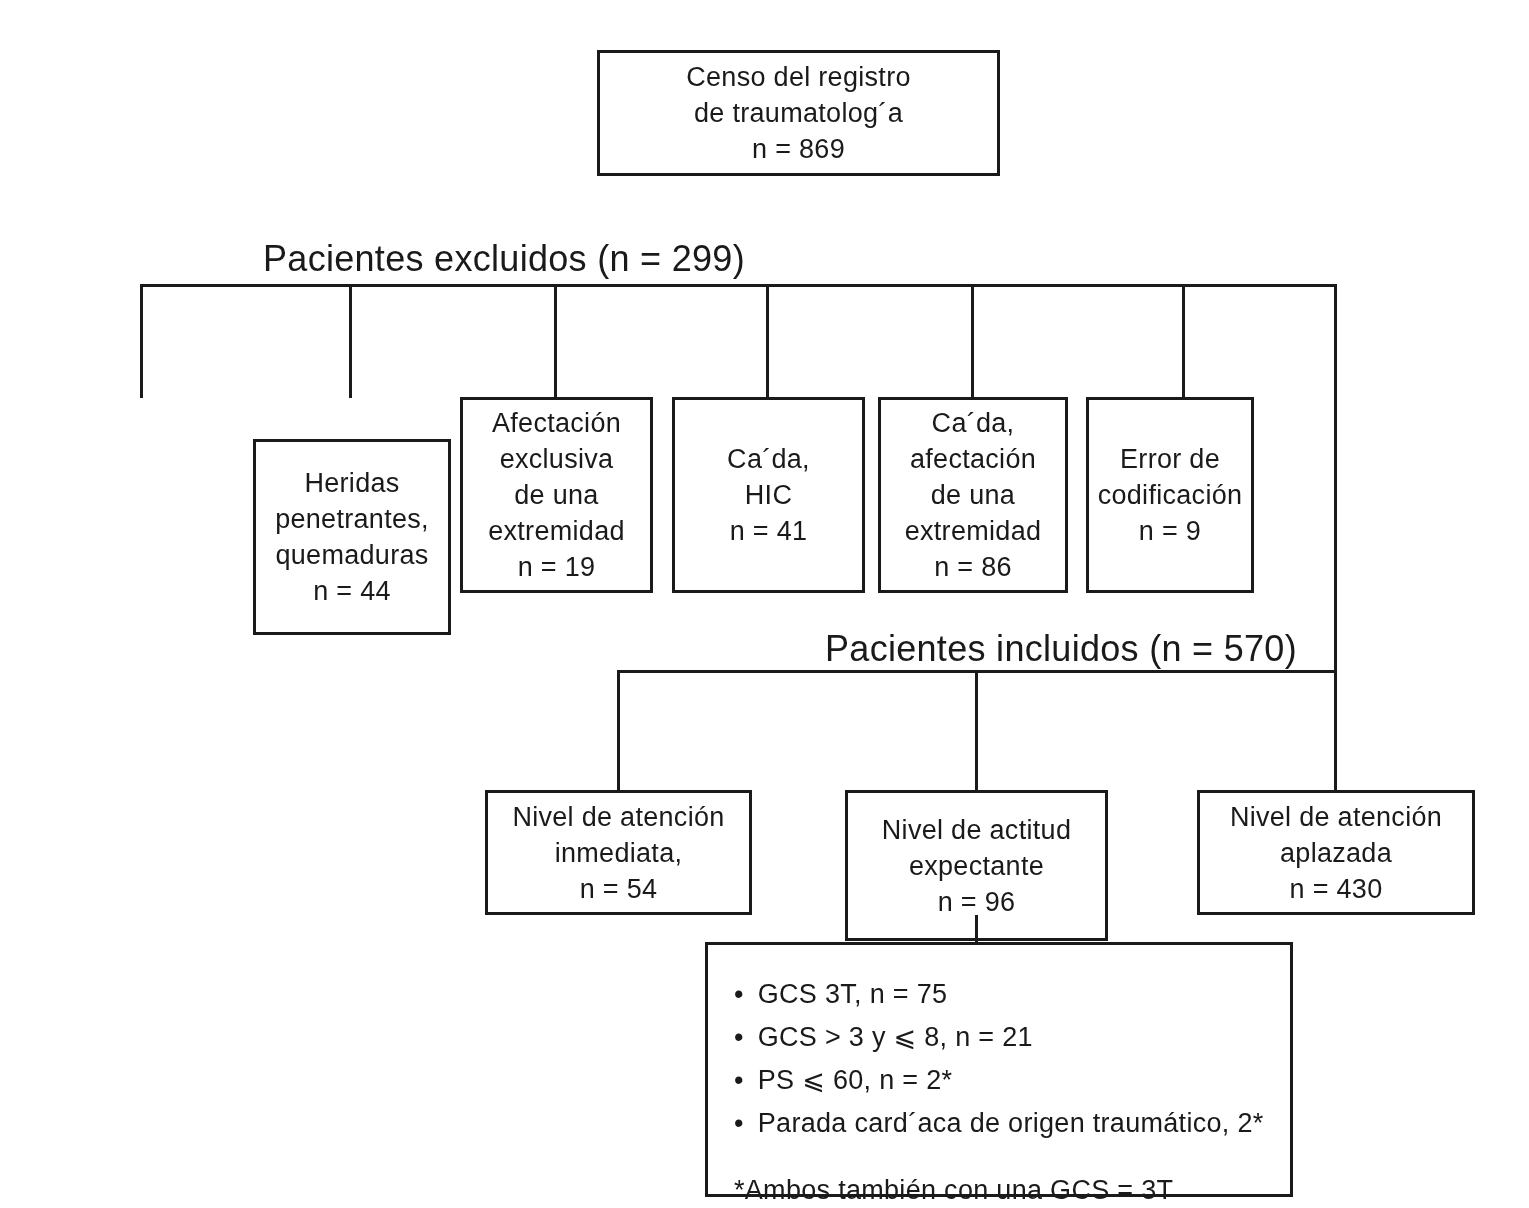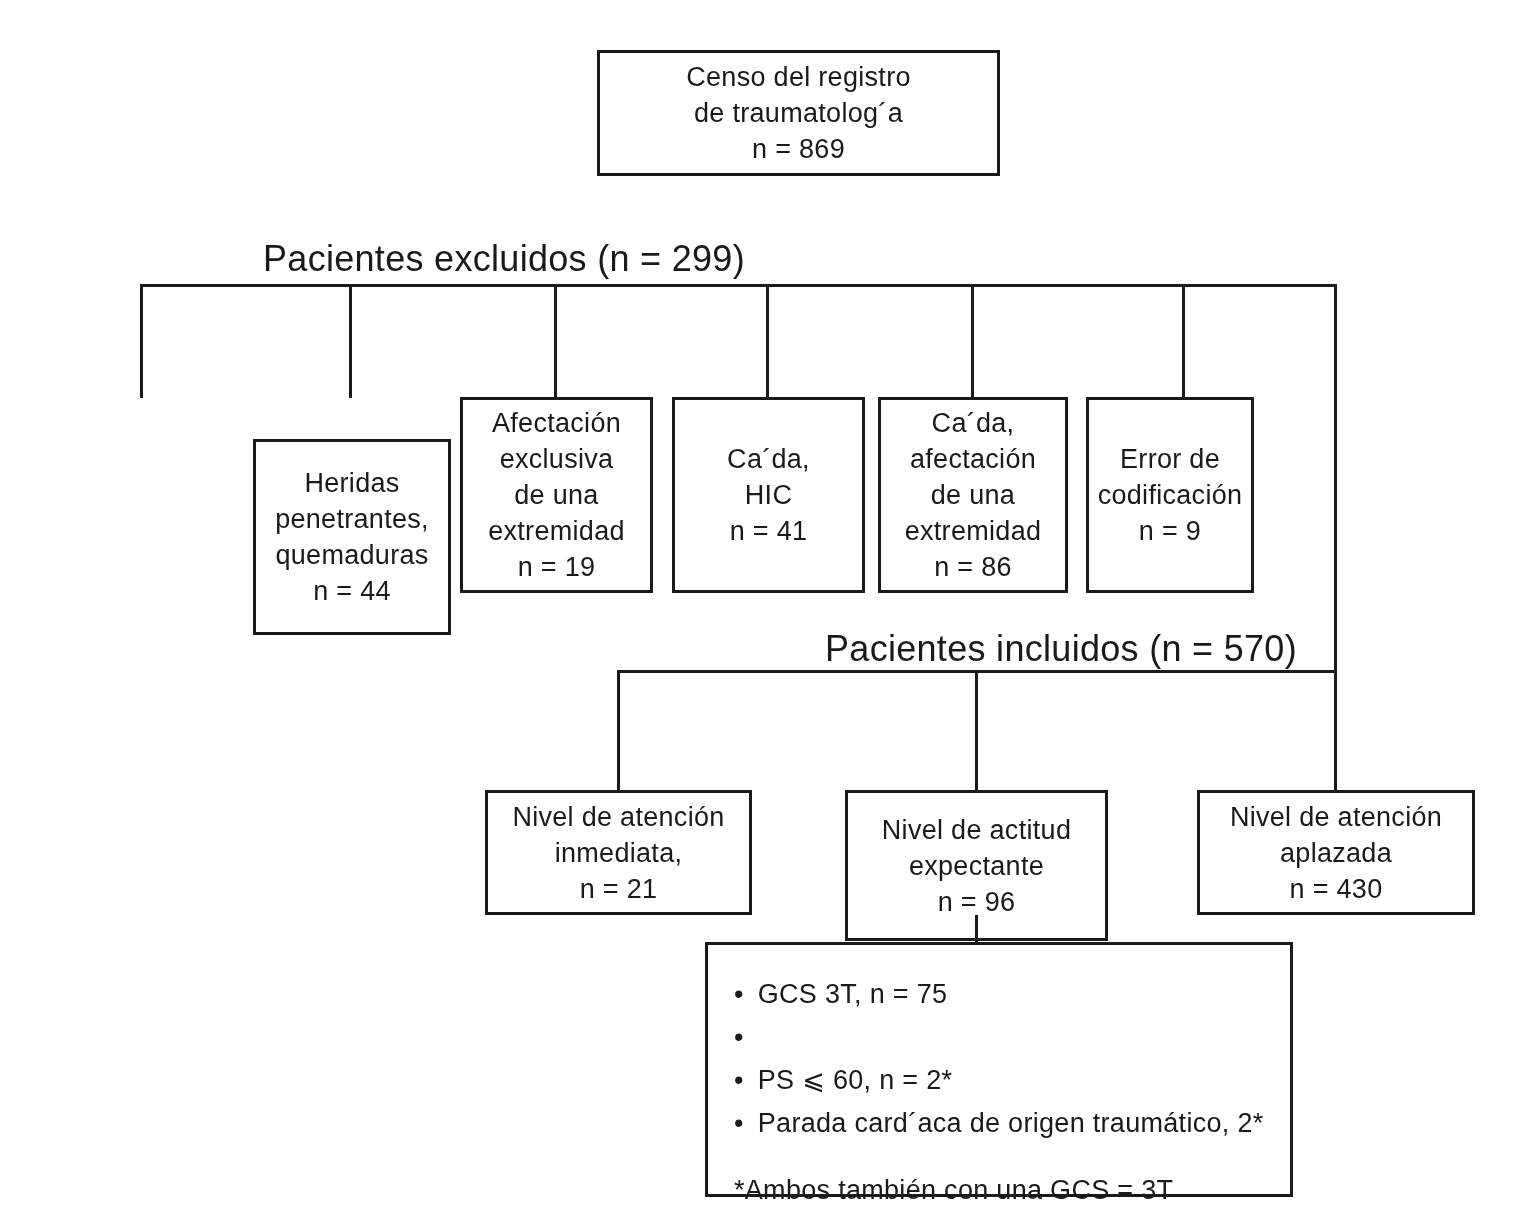--- a/index.html
+++ b/index.html
@@ -109,21 +109,21 @@
 
   <div class="flabel" style="left:825px;top:628px;">Pacientes incluidos (n = 570)</div>
 
   <div class="conn" style="left:617px;top:670px;width:720px;height:3px;"></div>
   <div class="conn" style="left:617px;top:670px;width:3px;height:120px;"></div>
   <div class="conn" style="left:975px;top:670px;width:3px;height:120px;"></div>
 
   <div class="box" style="left:485px;top:790px;width:267px;height:125px;">
     <div class="bl">Nivel de atención</div>
     <div class="bl">inmediata,</div>
-    <div class="bl">n = 21</div>
+    <div class="bl">n = 54</div>
   </div>
 
   <div class="box" style="left:845px;top:790px;width:263px;height:151px;">
     <div class="bl">Nivel de actitud</div>
     <div class="bl">expectante</div>
     <div class="bl">n = 96</div>
   </div>
 
   <div class="box" style="left:1197px;top:790px;width:278px;height:125px;">
     <div class="bl">Nivel de atención</div>
@@ -133,20 +133,21 @@
 
   <div class="conn" style="left:975px;top:915px;width:3px;height:30px;"></div>
 
   <div class="detailbox" style="left:705px;top:942px;width:588px;height:255px;">
     <div class="bullet-row">
       <span class="bullet-glyph">•</span>
       <span class="bl">GCS 3T, n = 75</span>
     </div>
     <div class="bullet-row">
       <span class="bullet-glyph">•</span>
+      <span class="bl">GCS &gt; 3 y ⩽ 8, n = 21</span>
     </div>
     <div class="bullet-row">
       <span class="bullet-glyph">•</span>
       <span class="bl">PS ⩽ 60, n = 2*</span>
     </div>
     <div class="bullet-row">
       <span class="bullet-glyph">•</span>
       <span class="bl">Parada card´aca de origen traumático, 2*</span>
     </div>
     <div class="footnote">*Ambos también con una GCS = 3T</div>

